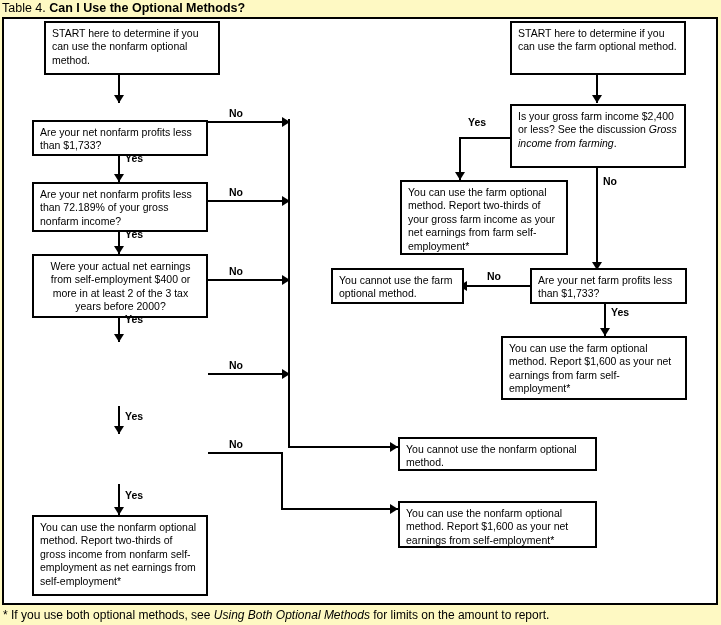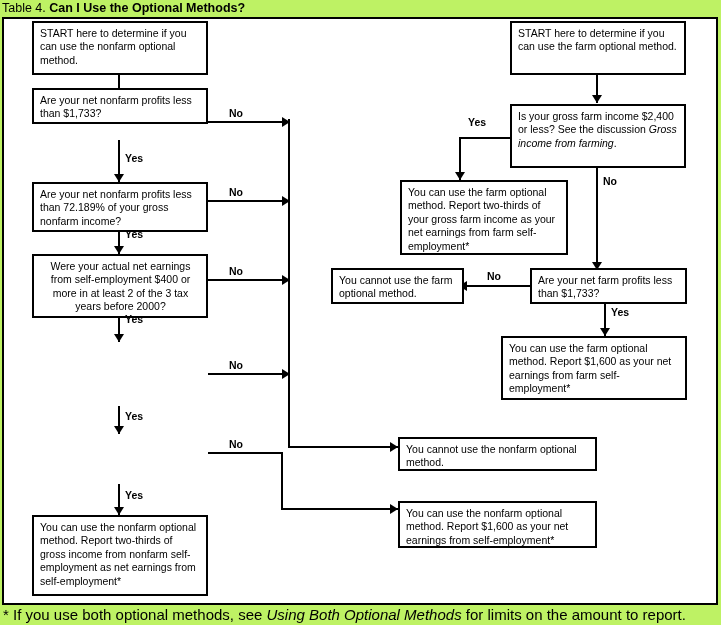--- a/index.html
+++ b/index.html
@@ -10,21 +10,21 @@
   }
   body {
     font-family: "Liberation Sans", sans-serif;
     color: #000000;
   }
   #page {
     position: relative;
     width: 721px;
     height: 625px;
     overflow: hidden;
-    background: #bef264;
+    background: #fef9c3;
     text-decoration: underline;
   }
   
   .title-bar {
     position: absolute;
     left: 2px;
     top: 0px;
     width: 700px;
     height: 16px;
     white-space: nowrap;
@@ -45,21 +45,21 @@
     border: 2px solid #000;
     box-sizing: border-box;
     background: #fff;
   }
   
   .footnote {
     position: absolute;
     left: 3px;
     top: 609px;
     width: 710px;
-    font-size: 15px;
+    font-size: 12px;
     line-height: 12px;
     white-space: nowrap;
   }
   .footnote .ital { font-style: italic; }
 
   
   .box {
     position: absolute;
     border: 2px solid #000;
     box-sizing: border-box;
@@ -126,26 +126,26 @@
 
 <div id="page">
 
   <div class="title-bar">
     <span class="title-prefix">Table 4.</span>
     <span class="title-main">Can I Use the Optional Methods?</span>
   </div>
 
   <div class="frame"></div>
 
-  <div class="box" style="left:32px; top:21px; width:176px; height:54px;padding-left:6px;">START here to determine if you can use the nonfarm optional method.</div>
+  <div class="box" style="left:44px; top:21px; width:176px; height:54px;padding-left:6px;">START here to determine if you can use the nonfarm optional method.</div>
 
   <div class="vline" style="left:118px; top:75px; height:28px;"></div>
   <div class="arrow-down" style="left:114px; top:95px;"></div>
 
-  <div class="box" style="left:32px; top:88px; width:176px; height:36px;">Are your net nonfarm profits less than $1,733?</div>
+  <div class="box" style="left:32px; top:120px; width:176px; height:36px;">Are your net nonfarm profits less than $1,733?</div>
 
   <div class="hline" style="left:208px; top:121px; width:82px;"></div>
   <div class="arrow-right" style="left:282px; top:117px;"></div>
   <div class="edge-label" style="left:229px; top:107px;">No</div>
 
   <div class="vline" style="left:118px; top:140px; height:42px;"></div>
   <div class="arrow-down" style="left:114px; top:174px;"></div>
   <div class="edge-label" style="left:125px; top:152px;">Yes</div>
 
   <div class="box" style="left:32px; top:182px; width:176px; height:50px;">Are your net nonfarm profits less than 72.189% of your gross nonfarm income?</div>

